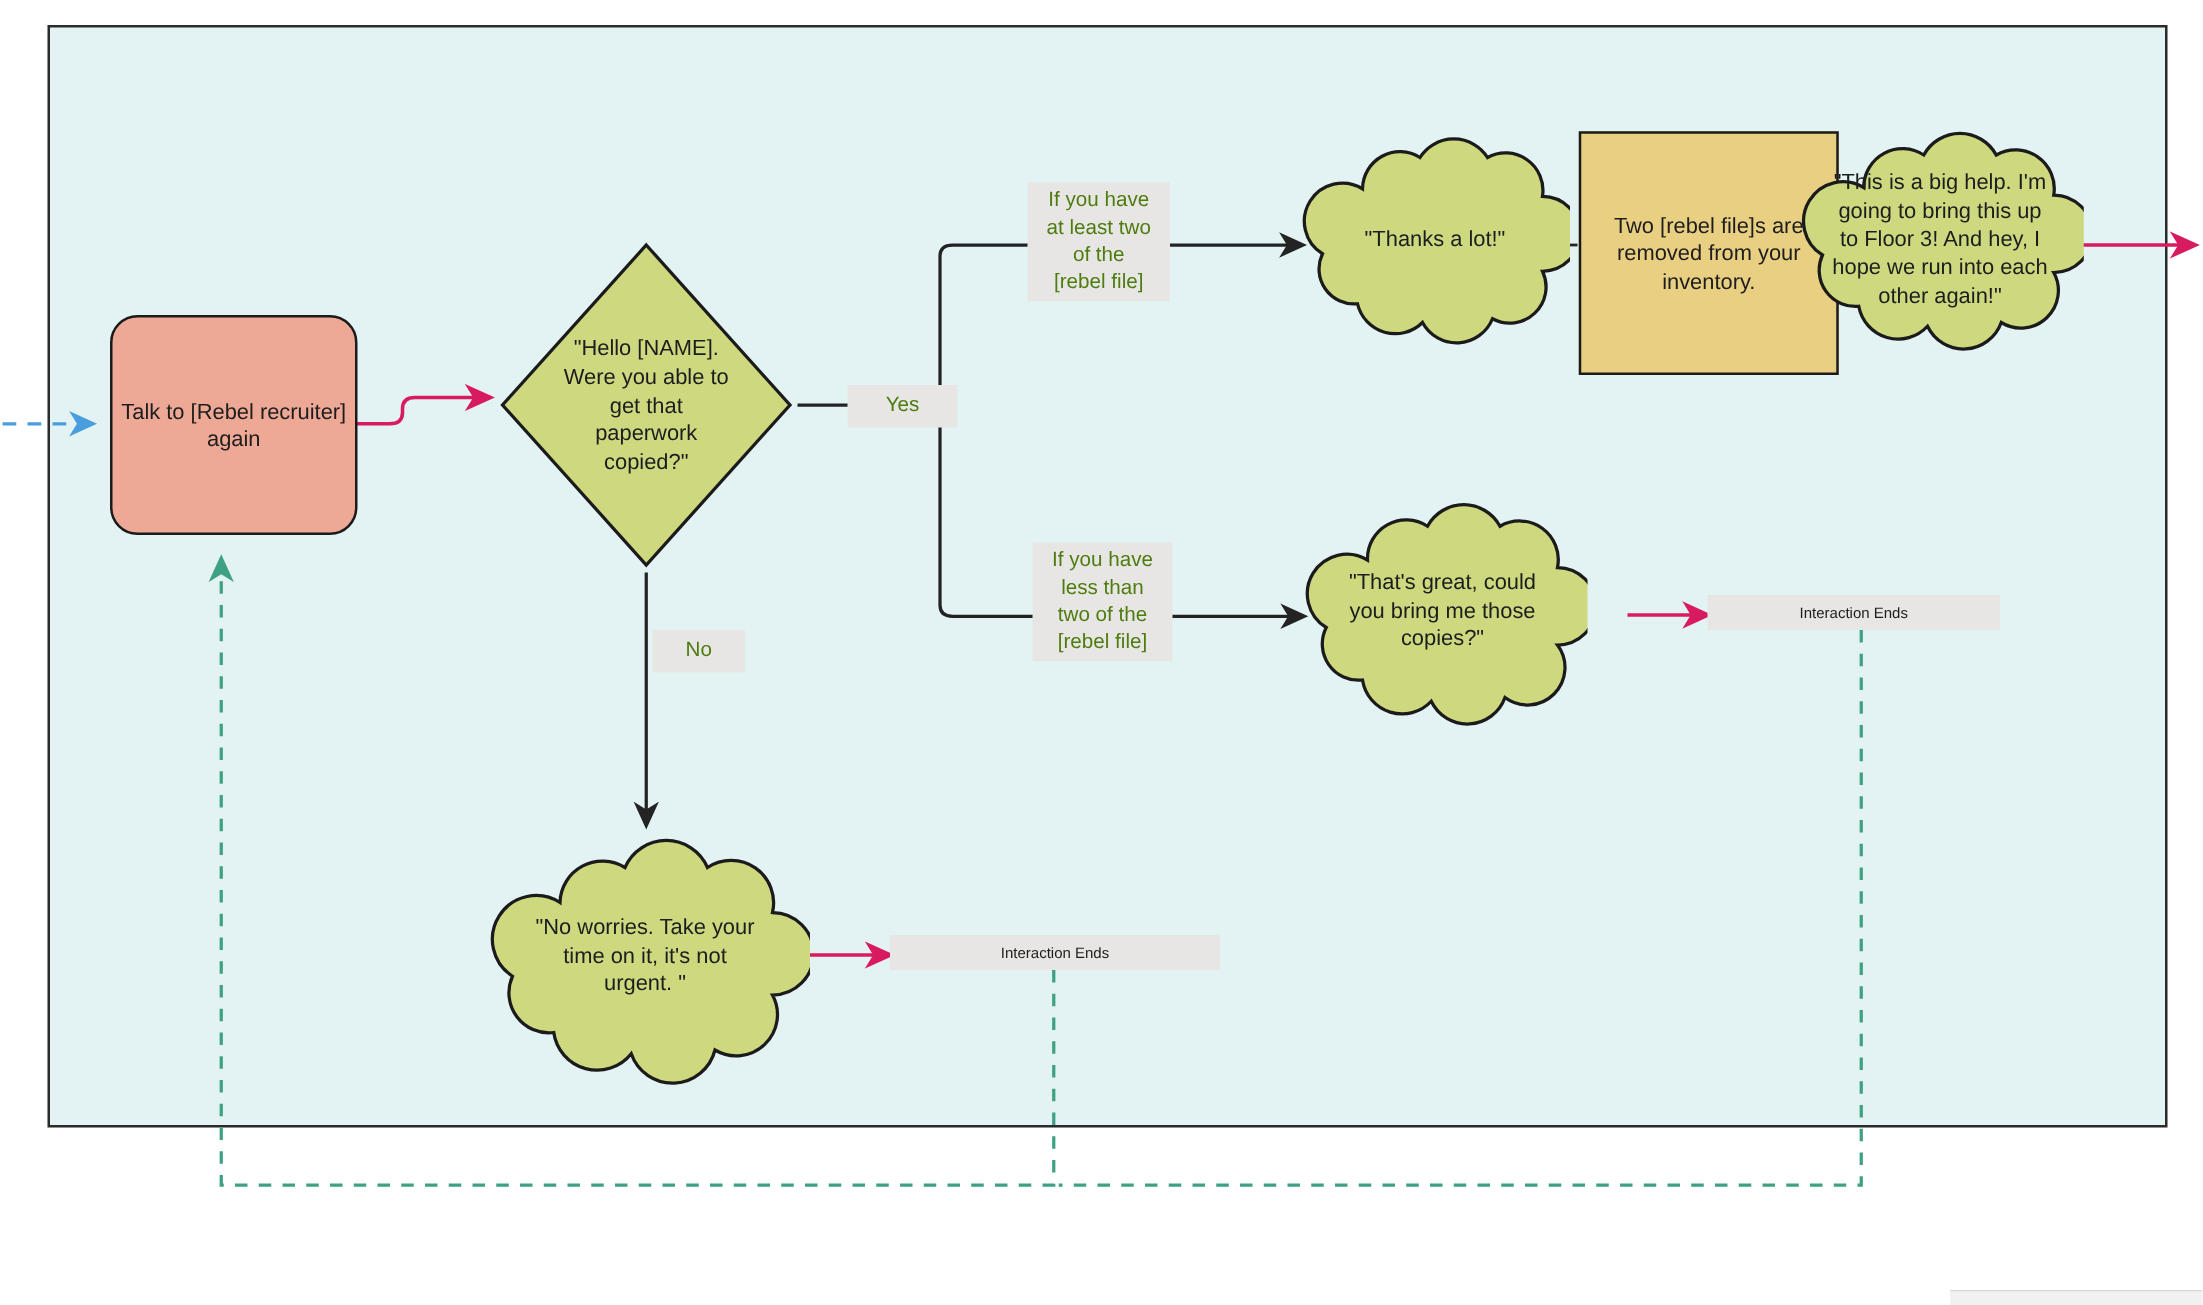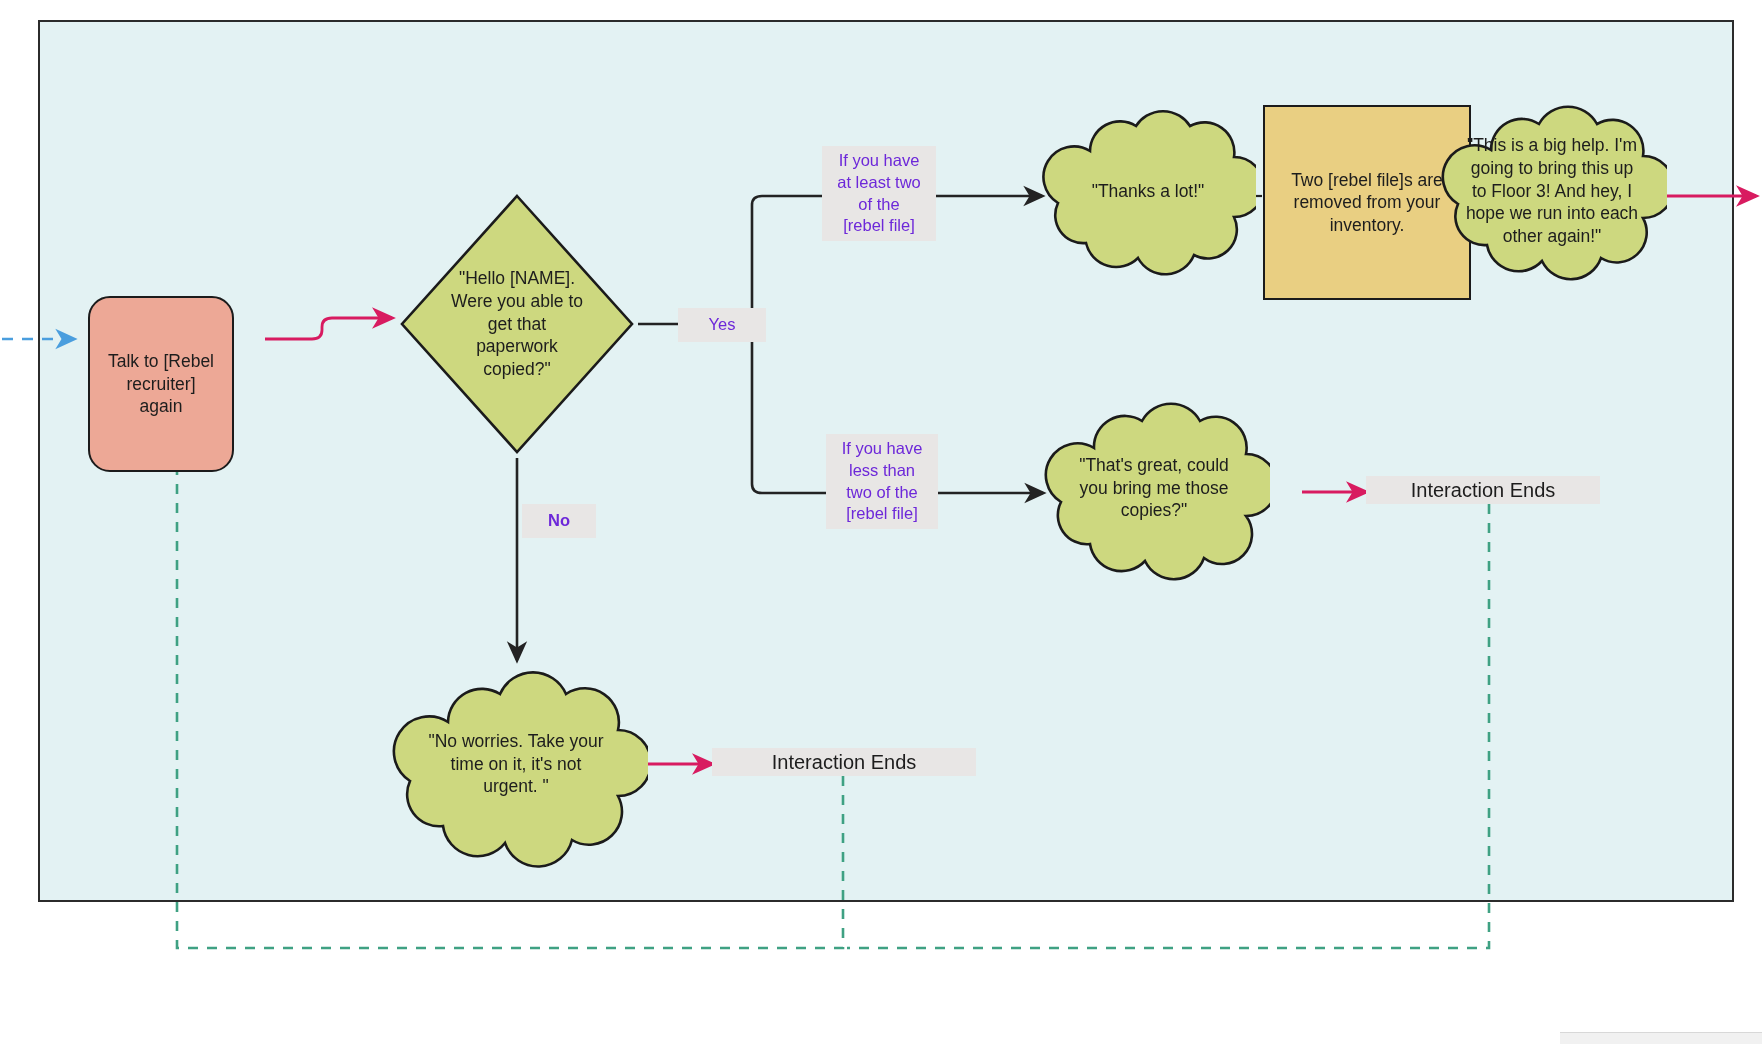--- a/index.html
+++ b/index.html
@@ -44,26 +44,25 @@
   .node-text {
     display: block;
     line-height: 1.28;
     white-space: pre-line;
     padding: 0 6px;
   }
 
   
   #node-start {
     left: 88px; top: 252px;
-    width: 146px; height: 176px;
+    width: 198px; height: 176px;
     background: #eda896;
     border: 2.4px solid #1b1b1b;
     border-radius: 22px;
     font-size: 17.5px;
-    margin-top: 44px;
   }
 
   
   #node-decision-wrap {
     left: 398px; top: 192px;
     width: 238px; height: 264px;
   }
   #node-decision-wrap svg { position: absolute; left:0; top:0; }
   #node-decision-label {
     position: absolute;
@@ -98,35 +97,35 @@
     font-size: 17.5px;
     color: #1d1d1d;
     line-height: 1.3;
     white-space: pre-line;
   }
 
   
   .edge-label {
     position: absolute;
     background: #e8e6e5;
-    color: #6d28d9;
+    color: #4d7c0f;
     font-size: 16.5px;
     line-height: 1.32;
     text-align: center;
     white-space: pre-line;
     display: flex;
     align-items: center;
     justify-content: center;
     box-sizing: border-box;
   }
   .end-label {
     position: absolute;
     background: #e8e6e5;
     color: #1d1d1d;
-    font-size: 20px;
+    font-size: 12px;
     text-align: center;
     display: flex;
     align-items: center;
     justify-content: center;
     box-sizing: border-box;
   }
   #bottom-strip {
     position: absolute;
     left: 1560px; top: 1032px;
     width: 202px; height: 12px;
@@ -241,21 +240,21 @@
                A31,31 0 0 1 232,136 A33,33 0 0 1 186,180 A35,35 0 0 1 119,183
                A35,35 0 0 1 57,166 A32,32 0 0 1 24,121 A32,32 0 0 1 62,62 Z" fill="#cdd87f" stroke="#1b1b1b" stroke-width="2.6"></path>
     </svg>
     <div class="cloud-label" style="left:28px; top:62px; width:204px; height:84px;">"No worries. Take your
 time on it, it's not
 urgent. "</div>
   </div>
 
   <div class="edge-label" style="left:678px; top:308px; width:88px; height:34px;">Yes</div>
 
-  <div class="edge-label" style="left:522px; top:504px; width:74px; height:34px;font-weight:bold;">No</div>
+  <div class="edge-label" style="left:522px; top:504px; width:74px; height:34px;">No</div>
 
   <div class="edge-label" style="left:822px; top:146px; width:114px; height:95px;">If you have
 at least two
 of the
 [rebel file]</div>
 
   <div class="edge-label" style="left:826px; top:434px; width:112px; height:95px;">If you have
 less than
 two of the
 [rebel file]</div>

